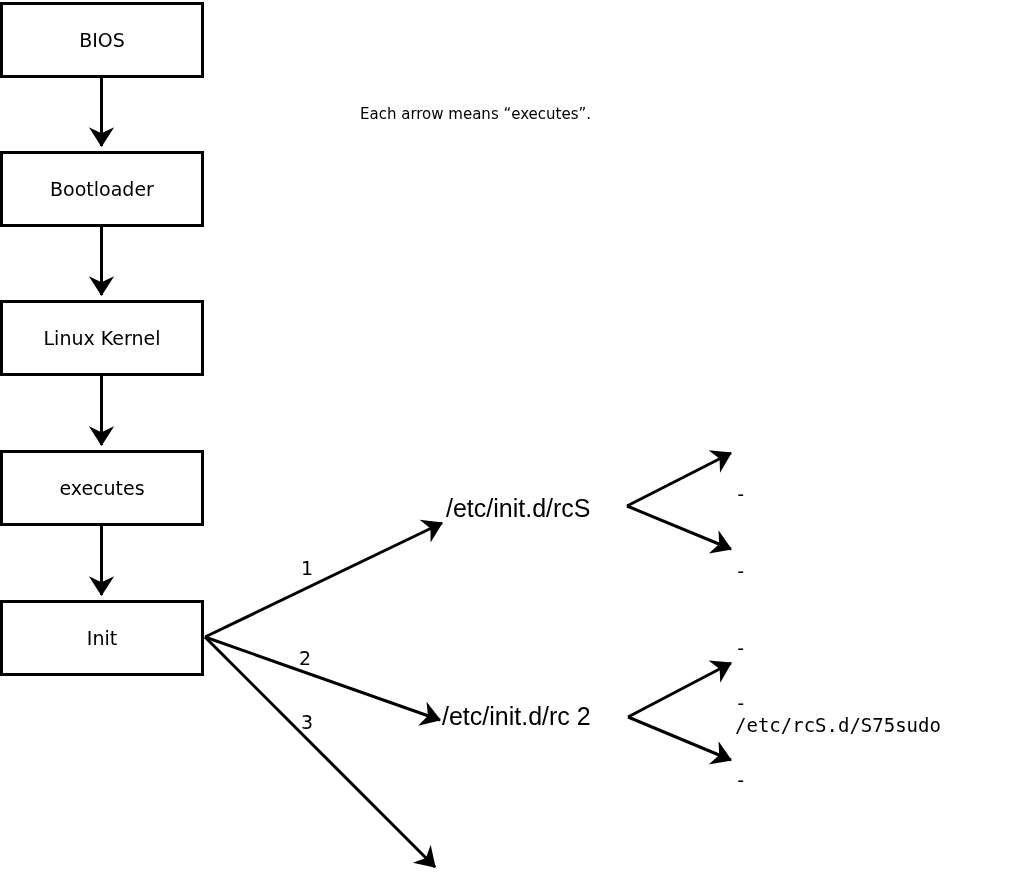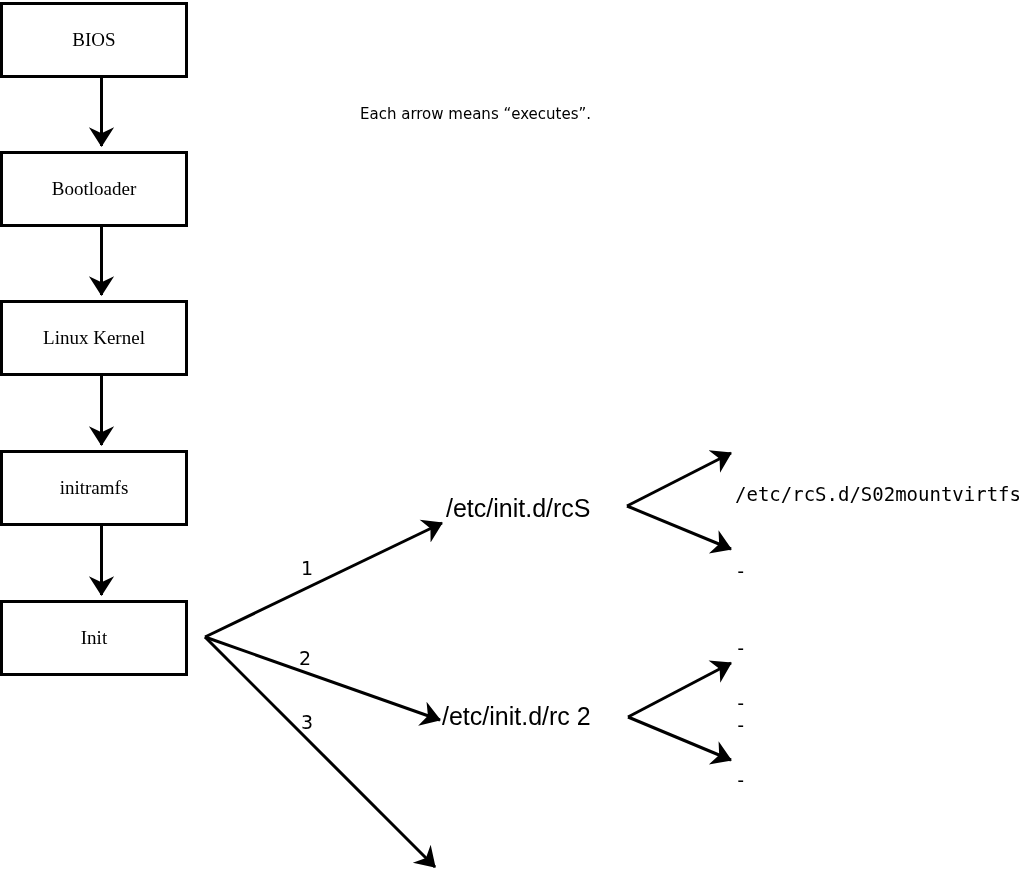--- a/index.html
+++ b/index.html
@@ -4,24 +4,24 @@
 <style>
   html,body{margin:0;padding:0;}
   body{
     width:1024px;height:875px;position:relative;overflow:hidden;
     background:#ffffff;color:#000000;
     font-family:"DejaVu Sans",sans-serif;
   }
   .connector-layer{position:absolute;left:0;top:0;width:1024px;height:875px;}
   .connector-layer line{stroke:#000000;stroke-width:3;}
   .node{
-    position:absolute;left:0;width:188px;height:76px;
+    position:absolute;left:0;width:204px;height:76px;
     border:3px solid #000000;background:#ffffff;box-sizing:border-box;
     display:flex;align-items:center;justify-content:center;
-    font-size:19px;line-height:22px;font-family:Liberation Serif, serif;
+    font-size:19px;line-height:22px;
   }
   .note{position:absolute;left:360px;top:103px;font-size:15px;line-height:23px;white-space:pre;}
   .branch-num{position:absolute;width:18px;text-align:center;font-size:19px;line-height:21px;}
   .mono{
     position:absolute;font-family:Liberation Sans, sans-serif;
     font-size:25px;line-height:24px;white-space:pre;
   }
   .script-block{
     position:absolute;left:735px;font-family:"DejaVu Sans Mono",monospace;
     font-size:19px;line-height:25.6px;white-space:pre;
@@ -52,41 +52,41 @@
 <div class="node" style="top:2px">
     <span>BIOS</span>
   </div>
 <div class="node" style="top:151px">
     <span>Bootloader</span>
   </div>
 <div class="node" style="top:300px">
     <span>Linux Kernel</span>
   </div>
 <div class="node" style="top:450px">
-    <span>initramfs</span>
+    <span>executes</span>
   </div>
 <div class="node" style="top:600px">
     <span>Init</span>
   </div>
 
 <div class="note">Each arrow means “executes”.</div>
 
 <div class="branch-num" style="left:298px;top:558px">1</div>
 <div class="branch-num" style="left:296px;top:648px">2</div>
 <div class="branch-num" style="left:298px;top:712px">3</div>
 
 <div class="mono" style="left:446px;top:496px">/etc/init.d/rcS</div>
 <div class="mono" style="left:442px;top:704px">/etc/init.d/rc 2</div>
 <div class="mono" style="left:448px;top:892px">getty</div>
 
 <div class="script-block" style="top:431px">
-  <div>/etc/rcS.d/S02mountvirtfs</div>
   <div>-</div>
   <div>-</div>
   <div>-</div>
+  <div>/etc/rcS.d/S75sudo</div>
 </div>
 
 <div class="script-block" style="top:640px">
   <div>-</div>
   <div>-</div>
   
   
 </div>
 
 </body></html>

